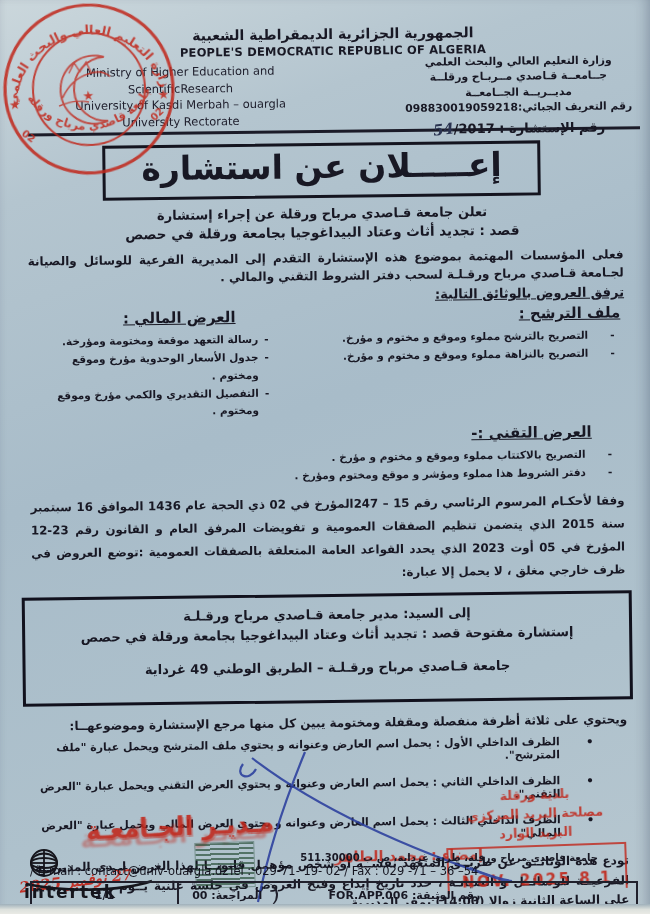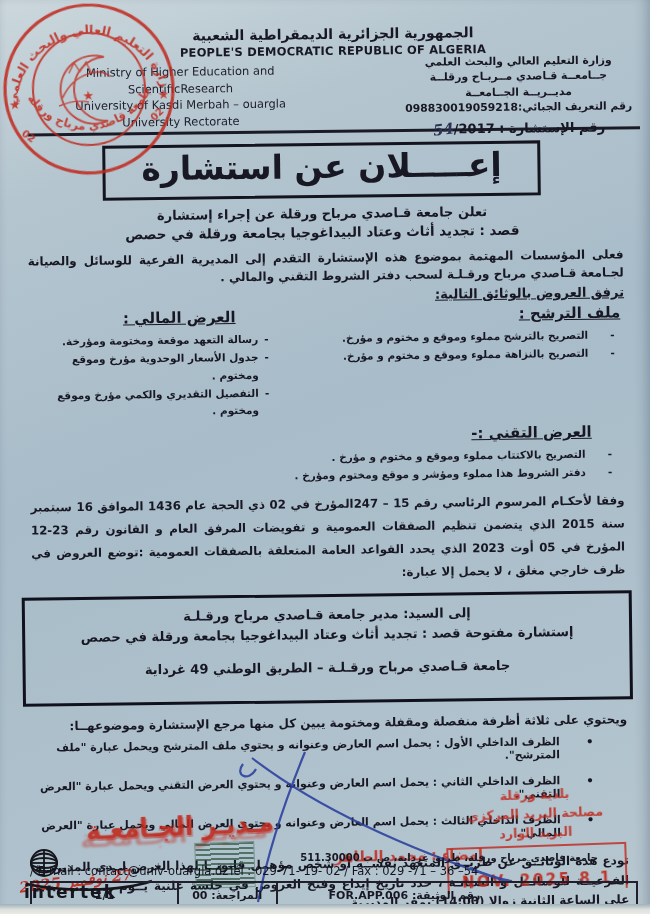--- a/index.html
+++ b/index.html
@@ -73,21 +73,21 @@
     outline:1px solid rgba(30,70,45,.5);}
   .intertek{position:absolute;left:24px;top:848px;}
   .intertek-word{font-size:17px;font-weight:bold;letter-spacing:2px;color:#15151c;}
   
   .footer{position:absolute;left:30px;right:12px;bottom:5px;}
   .f-addr{direction:rtl;text-align:right;font-size:10px;font-weight:bold;margin-right:40px;}
   .f-contact{font-size:11.5px;margin:1px 0 3px;color:#14141f;}
   .f-table{display:flex;direction:ltr;border:2px solid #20202c;height:24px;font-size:11px;font-weight:bold;}
   .f-cell{border-right:2px solid #20202c;display:flex;align-items:center;justify-content:center;direction:rtl;text-align:center;}
   .f-cell:last-child{border-right:none;}
-  .fc1{width:24%;}.fc2{width:18%;}.fc3{width:16%;}.fc4{width:42%;}
+  .fc1{width:24%;}.fc2{width:18%;}.fc3{width:16%;border-radius:12px;}.fc4{width:42%;}
   .bottom-strip{position:absolute;left:0;right:0;bottom:0;height:10px;background:linear-gradient(#9fb0ba,#dde1dd 55%,#e9eae5);}
 </style>
 </head>
 <body>
 
 <div class="page">
  <div class="doc">
 
   <div class="hdr">
     <div class="hdr-center">

